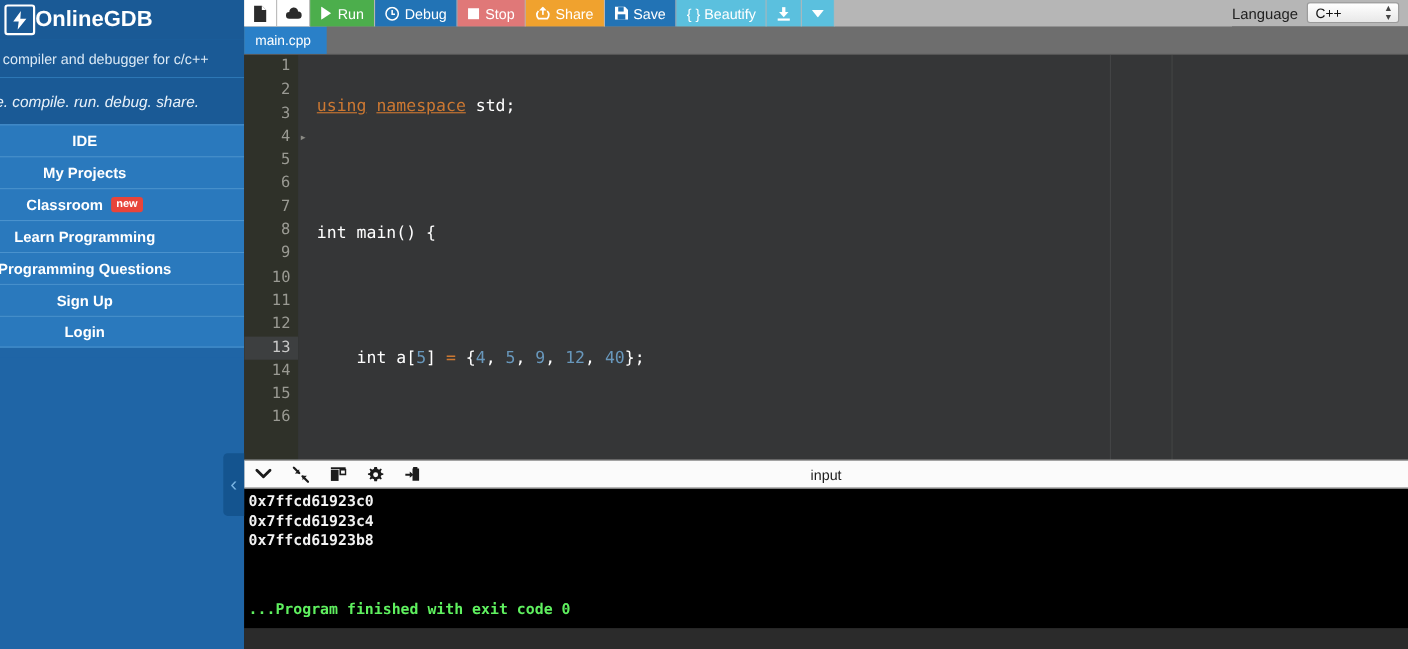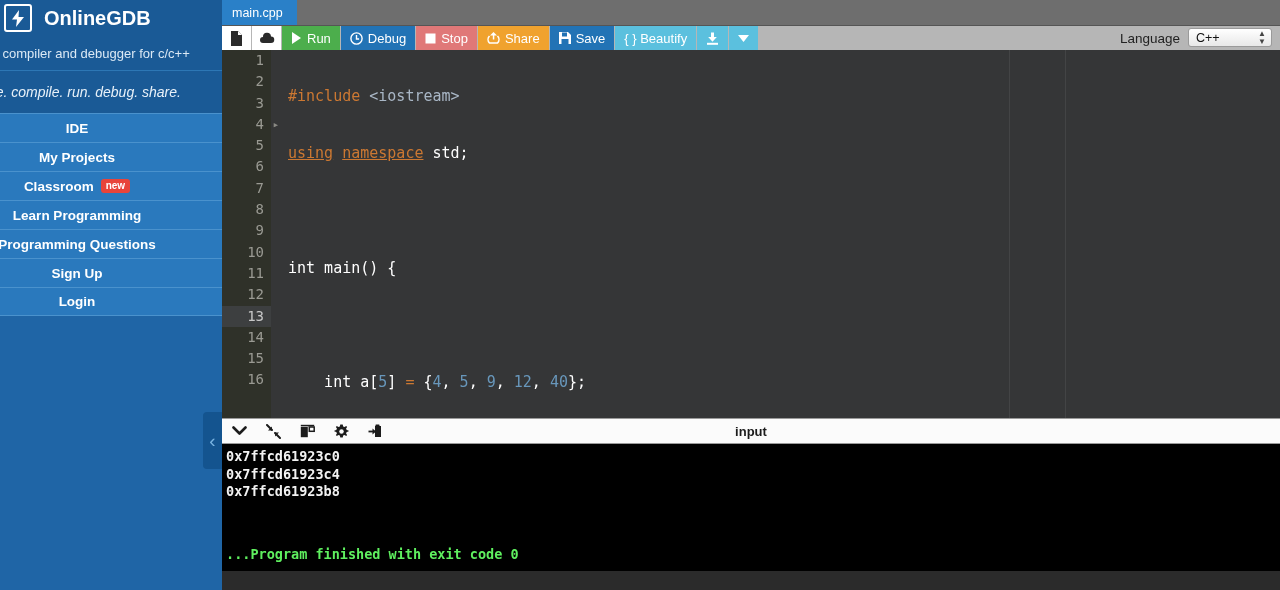--- a/index.html
+++ b/index.html
@@ -28,21 +28,21 @@
   .sb-logo {
     width: 28px; height: 28px;
     border: 2px solid #ffffff;
     border-radius: 3px;
     margin-left: 72px;
     display: flex; align-items: center; justify-content: center;
     color: #ffffff; font-size: 17px; line-height: 1;
   }
   .sb-brandname {
     color: #ffffff; font-weight: bold; font-size: 20px;
-    margin-left: 12px; white-space: nowrap;
+    margin-left: 0; white-space: nowrap;
   }
   .sb-tagline {
     position: absolute; left: -68px; top: 36px;
     width: 290px; height: 35px;
     background: #1a5a96;
     color: #dbe9f5; font-size: 13px;
     display: flex; align-items: center; justify-content: center;
     border-bottom: 1px solid #2d77b5;
     white-space: nowrap;
   }
@@ -216,21 +216,21 @@
     position: relative;
   }
   .ch-icon {
     width: 34px; height: 25px;
     display: flex; align-items: center; justify-content: center;
     color: #1c1c1c; cursor: pointer;
   }
   #console-title {
     position: absolute; left: 0; right: 0; top: 0;
     height: 25px; line-height: 25px; text-align: center;
-    font-size: 13px; font-weight: bold; color: #1c1c1c;
+    font-size: 13px; font-weight: normal; color: #1c1c1c;
     pointer-events: none;
   }
 
   
   #console {
     width: 100%;
     height: 127px;
     background: #000000;
     font-family: "DejaVu Sans Mono", monospace;
     font-size: 13.5px;
@@ -291,26 +291,20 @@
       </div>
     </div>
   </div>
 
   <div id="collapse-handle">
     <span>‹</span>
   </div>
 
   <div id="main">
 
-    <div id="tabstrip">
-      <div class="file-tab">
-        <span>main.cpp</span>
-      </div>
-    </div>
-
     <div id="toolbar">
       <div class="tb-btn tb-iconbtn">
         <span>
           <svg class="ico-svg" width="13" height="15" viewBox="0 0 13 15" aria-hidden="true">
             <path d="M1,0 h7 l4,4 v11 h-11 z" fill="#2b2b2b"></path>
             <path d="M8,0 v4 h4 z" fill="#ffffff"></path>
           </svg>
         </span>
       </div>
       <div class="tb-btn tb-iconbtn">
@@ -386,20 +380,26 @@
         </span>
       </div>
       <div class="tb-spacer"></div>
       <div class="tb-lang-label">Language</div>
       <div class="tb-lang-select">
         <span>C++</span>
         <span class="spin">
           <span>▲</span>
             <span>▼</span>
         </span>
+      </div>
+    </div>
+
+    <div id="tabstrip">
+      <div class="file-tab">
+        <span>main.cpp</span>
       </div>
     </div>
 
     <div id="editor">
       <div class="ruler" id="ruler-a"></div>
       <div class="ruler" id="ruler-b"></div>
 
       <div id="gutter">
         <div class="ln">1</div>
         <div class="ln">2</div>
@@ -415,21 +415,20 @@
         <div class="ln">10</div>
         <div class="ln">11</div>
         <div class="ln">12</div>
         <div class="ln active">13</div>
         <div class="ln">14</div>
         <div class="ln">15</div>
         <div class="ln">16</div>
       </div>
 
       <div id="code">
-        <div class="cl"><span class="t-pre">#include</span> <span class="t-inc">&lt;iostream&gt;</span></div>
         <div class="cl"><span class="t-kw">using</span> <span class="t-kw">namespace</span> <span class="t-plain">std;</span></div>
         <div class="cl"></div>
         <div class="cl"><span class="t-plain">int main() {</span></div>
         <div class="cl"></div>
         <div class="cl"><span class="t-plain">    int a[</span><span class="t-num">5</span><span class="t-plain">] </span><span class="t-op">=</span><span class="t-plain"> {</span><span class="t-num">4</span><span class="t-plain">, </span><span class="t-num">5</span><span class="t-plain">, </span><span class="t-num">9</span><span class="t-plain">, </span><span class="t-num">12</span><span class="t-plain">, </span><span class="t-num">40</span><span class="t-plain">};</span></div>
         
         
         
         
         

